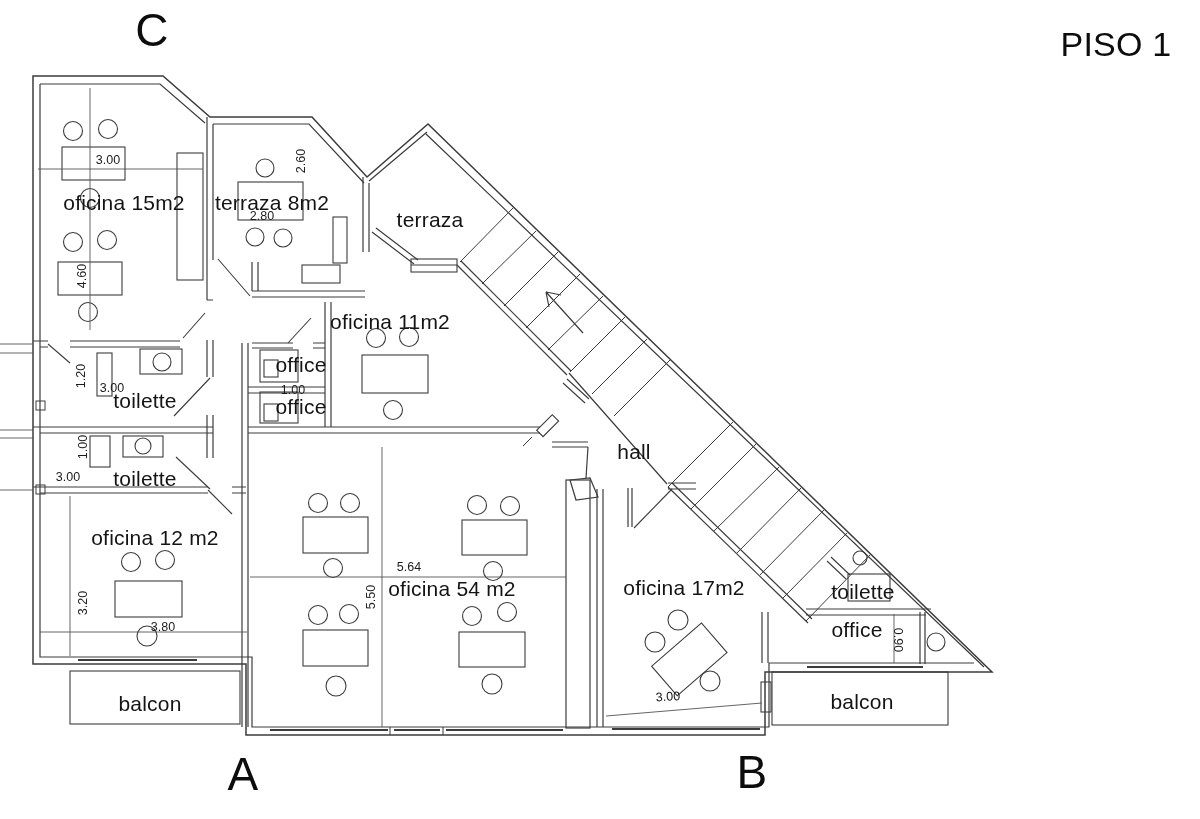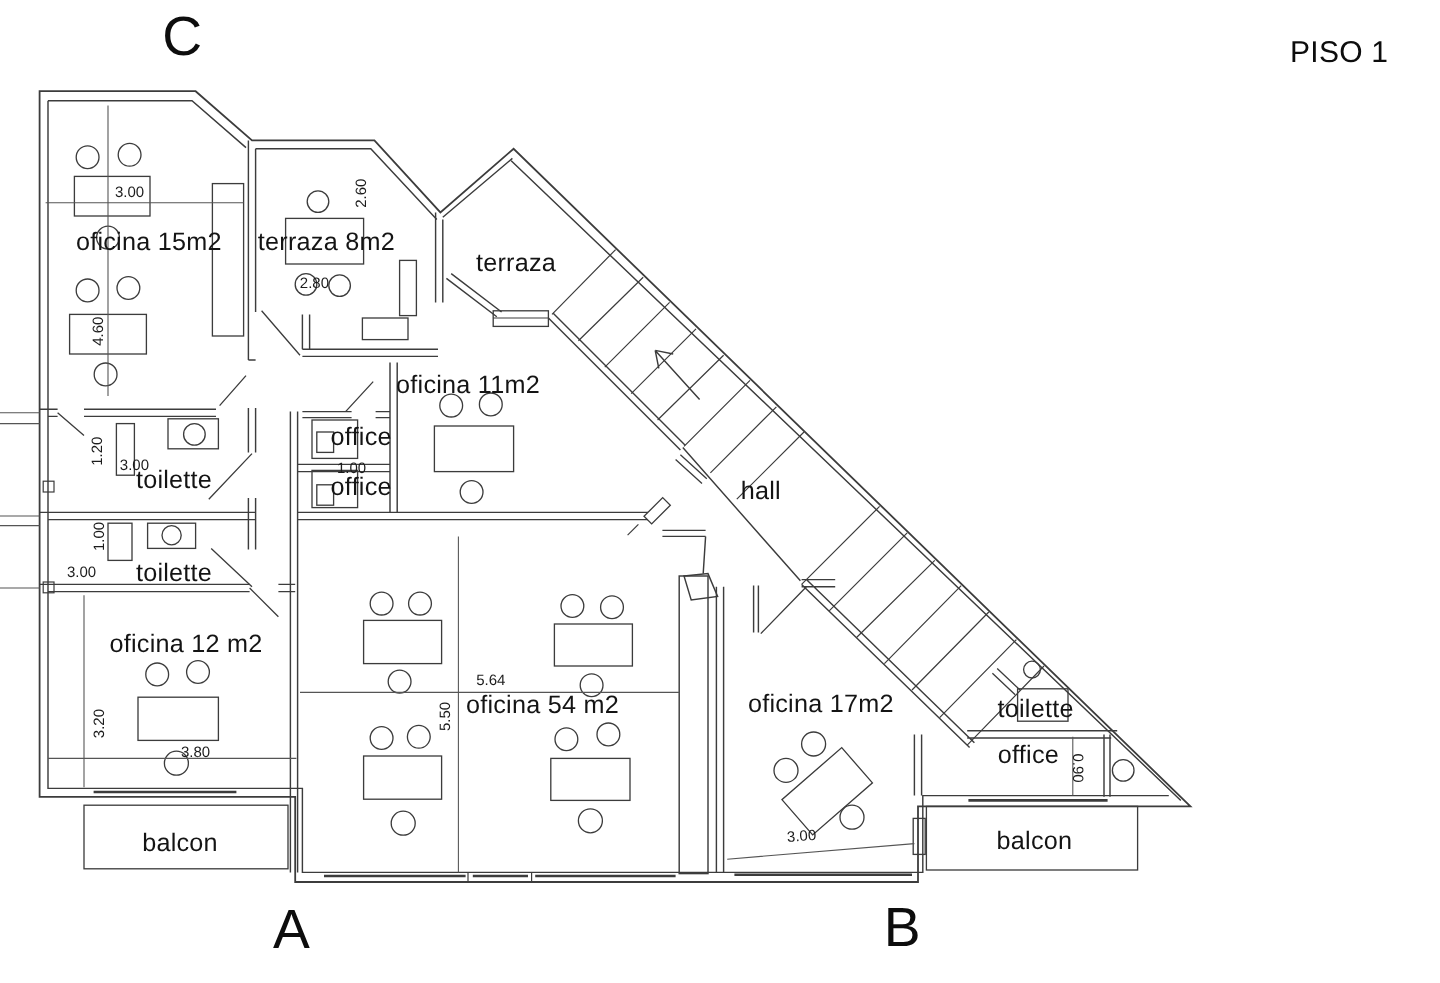--- a/index.html
+++ b/index.html
@@ -11,21 +11,21 @@
   .lbl{
     position:absolute;transform:translate(-50%,-50%);
     color:#141414;font-size:21px;white-space:nowrap;line-height:1;
     letter-spacing:0.2px;
   }
   .lbl.dim{font-size:12.5px;color:#1c1c1c;letter-spacing:0;}
   .lbl.vert{transform:translate(-50%,-50%) rotate(-90deg);}
   .lbl.vert-cw{transform:translate(-50%,-50%) rotate(90deg);}
   .lbl.tilt{transform:translate(-50%,-50%) rotate(-4deg);}
   .lbl.marker{font-size:46px;color:#0d0d0d;}
-  .lbl.title{font-size:25px;color:#0d0d0d;}
+  .lbl.title{font-size:34px;color:#0d0d0d;}
   .ln{stroke:#3c3c3c;fill:none;}
 </style>
 </head>
 <body>
 
 <div class="plan">
 
   <svg width="1200" height="819" viewBox="0 0 1200 819">
 
     <g>
@@ -187,33 +187,33 @@
   <div class="lbl marker" style="left:752px;top:772px;">B</div>
 
   <div class="lbl" style="left:124px;top:202px;text-align:right;">oficina 15m2</div>
   <div class="lbl" style="left:272px;top:202px;">terraza 8m2</div>
   <div class="lbl" style="left:430px;top:219px;">terraza</div>
   <div class="lbl" style="left:390px;top:321px;">oficina 11m2</div>
   <div class="lbl" style="left:301px;top:364px;">office</div>
   <div class="lbl" style="left:301px;top:406px;">office</div>
   <div class="lbl" style="left:145px;top:400px;">toilette</div>
   <div class="lbl" style="left:145px;top:478px;">toilette</div>
-  <div class="lbl" style="left:634px;top:409px;">hall</div>
+  <div class="lbl" style="left:634px;top:451px;">hall</div>
   <div class="lbl" style="left:155px;top:537px;">oficina 12 m2</div>
   <div class="lbl" style="left:452px;top:588px;">oficina  54 m2</div>
   <div class="lbl" style="left:684px;top:587px;">oficina 17m2</div>
   <div class="lbl" style="left:863px;top:591px;">toilette</div>
   <div class="lbl" style="left:857px;top:629px;">office</div>
   <div class="lbl" style="left:150px;top:703px;">balcon</div>
   <div class="lbl" style="left:862px;top:701px;">balcon</div>
 
   <div class="lbl dim" style="left:108px;top:160px;">3.00</div>
   <div class="lbl dim vert" style="left:82px;top:276px;">4.60</div>
   <div class="lbl dim vert" style="left:301px;top:161px;">2.60</div>
-  <div class="lbl dim" style="left:262px;top:236px;">2.80</div>
+  <div class="lbl dim" style="left:262px;top:216px;">2.80</div>
   <div class="lbl dim vert" style="left:81px;top:376px;">1.20</div>
   <div class="lbl dim" style="left:112px;top:388px;">3.00</div>
   <div class="lbl dim vert" style="left:83px;top:447px;">1.00</div>
   <div class="lbl dim" style="left:68px;top:477px;">3.00</div>
   <div class="lbl dim" style="left:293px;top:390px;">1.00</div>
   <div class="lbl dim" style="left:409px;top:567px;">5.64</div>
   <div class="lbl dim vert" style="left:371px;top:597px;">5.50</div>
   <div class="lbl dim vert" style="left:83px;top:603px;">3.20</div>
   <div class="lbl dim" style="left:163px;top:627px;">3.80</div>
   <div class="lbl dim tilt" style="left:668px;top:697px;">3.00</div>

